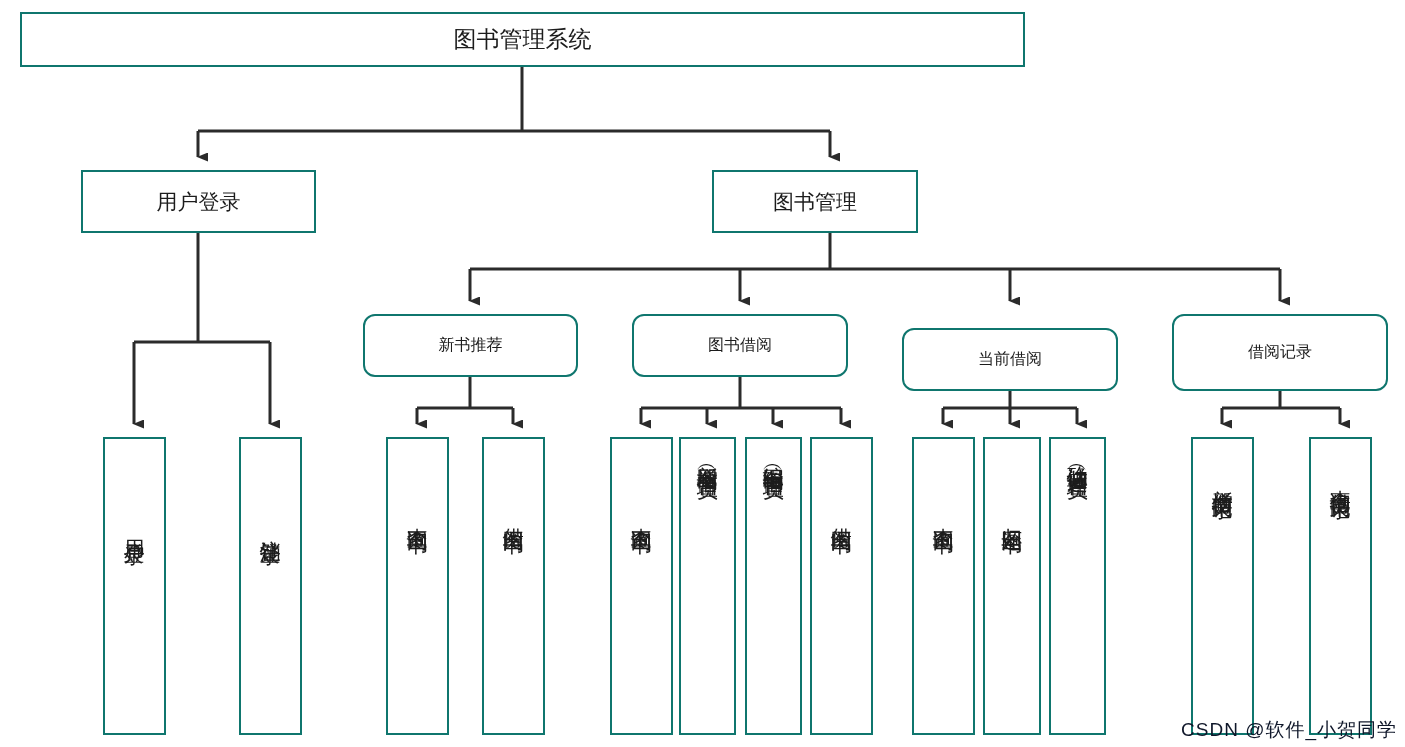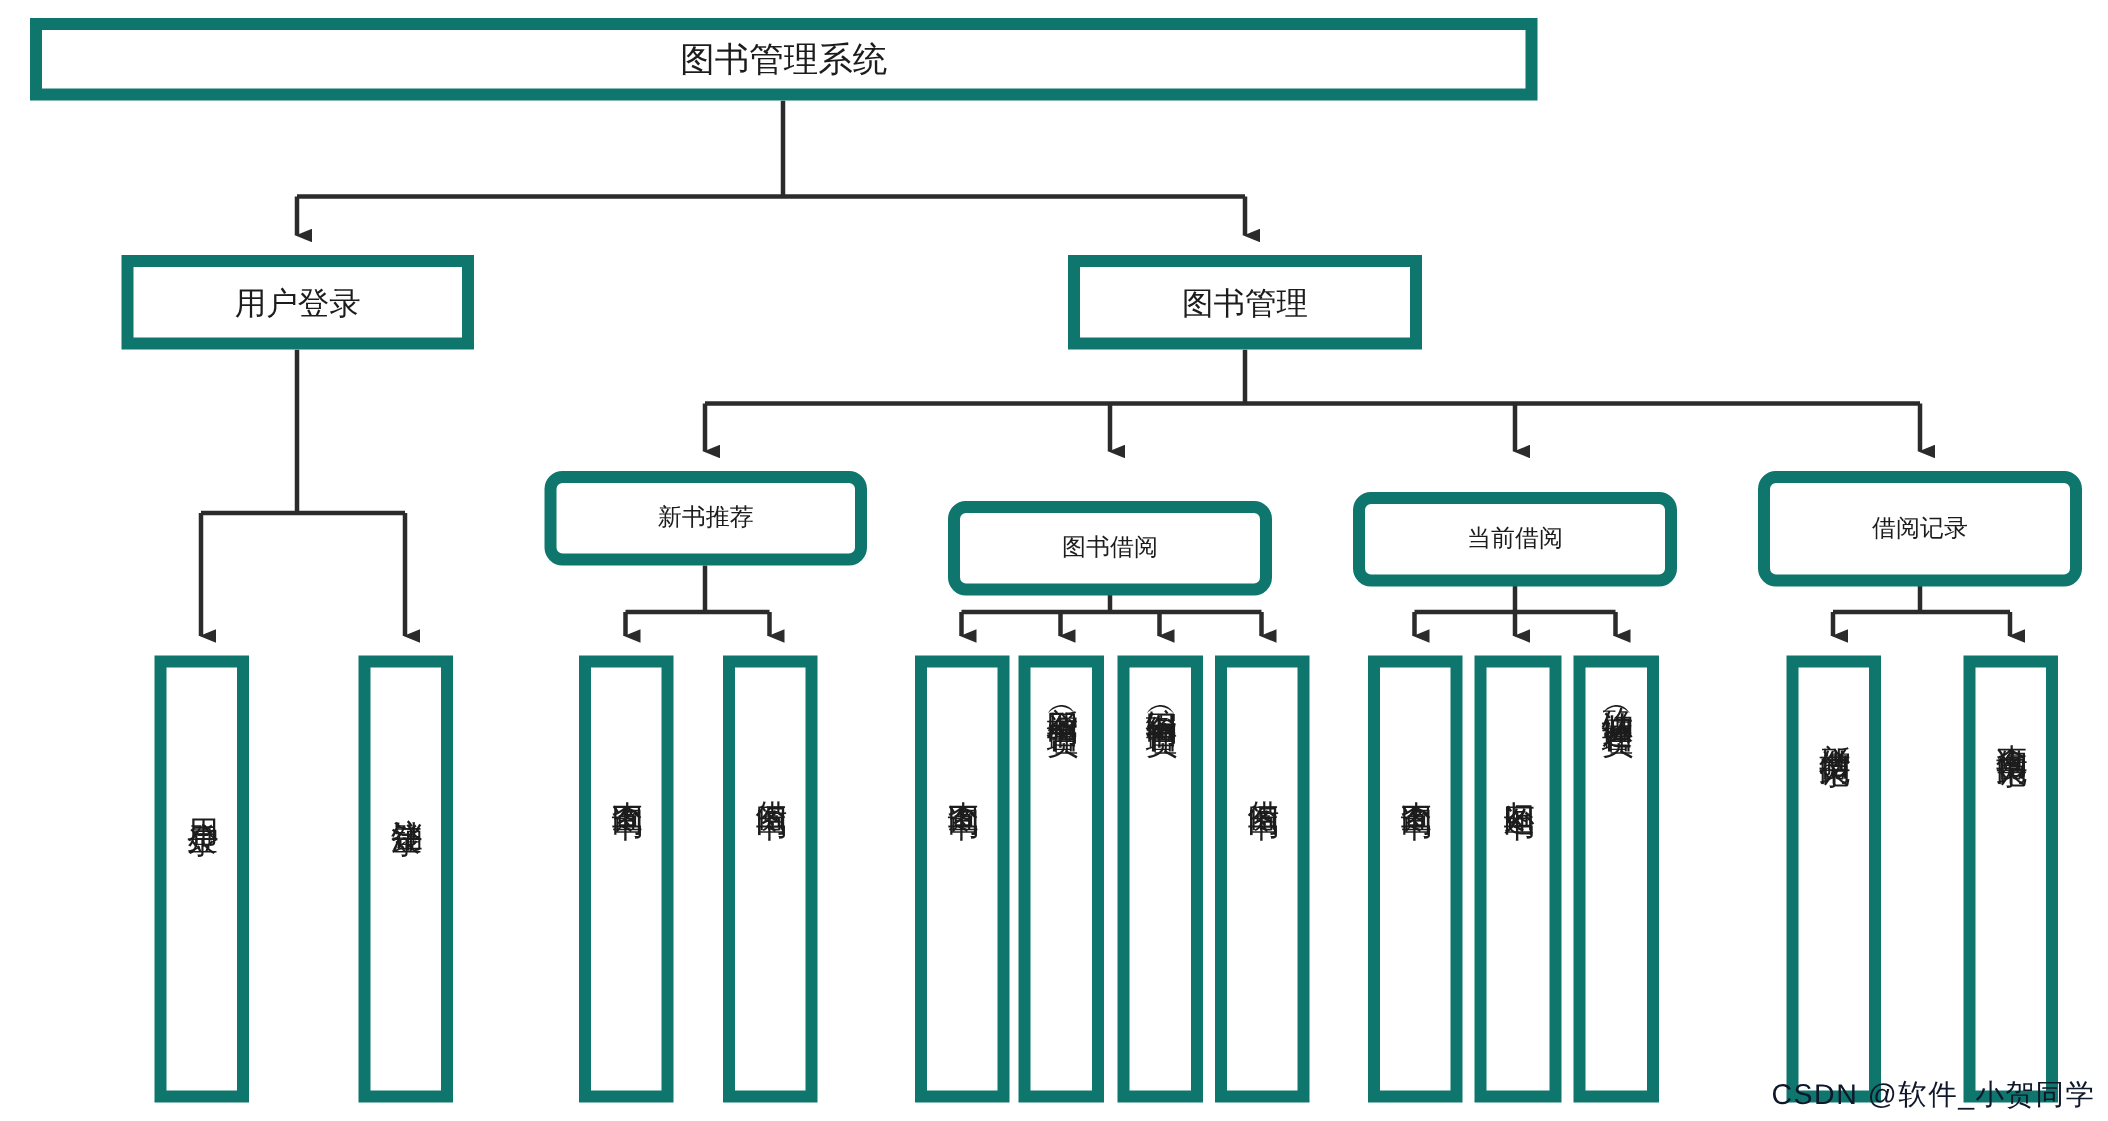--- a/index.html
+++ b/index.html
@@ -9,21 +9,21 @@
     background:#ffffff;
     font-family:"Liberation Sans","DejaVu Sans",sans-serif;
     overflow:hidden;
   }
   #canvas{position:relative;width:1405px;height:747px;}
   svg#wires{position:absolute;left:0;top:0;width:1405px;height:747px;pointer-events:none;}
 
   .node{
     position:absolute;
     background:#ffffff;
-    border:8px solid #0f766e;
+    border:2px solid #0f766e;
     box-sizing:border-box;
     display:flex;
     align-items:center;
     justify-content:center;
     color:#1c1c1c;
     z-index:2;
   }
   .node-root{font-size:23px;}
   .node-l1{font-size:21px;}
   .node-l2{font-size:16px;border-radius:12px;}
@@ -112,28 +112,28 @@
     </g>
   </svg>
 
   <div class="node node-root" style="left:20px;top:12px;width:1005px;height:55px;">
     <span>图书管理系统</span>
   </div>
 
   <div class="node node-l1" style="left:81px;top:170px;width:235px;height:63px;">
     <span>用户登录</span>
   </div>
-  <div class="node node-l1" style="left:712px;top:170px;width:236px;height:63px;text-align:right;">
+  <div class="node node-l1" style="left:712px;top:170px;width:206px;height:63px;text-align:right;">
     <span>图书管理</span>
   </div>
 
   <div class="node node-l2" style="left:363px;top:314px;width:215px;height:63px;">
     <span>新书推荐</span>
   </div>
-  <div class="node node-l2" style="left:632px;top:314px;width:216px;height:63px;margin-top:20px;">
+  <div class="node node-l2" style="left:632px;top:314px;width:216px;height:63px;">
     <span>图书借阅</span>
   </div>
   <div class="node node-l2" style="left:902px;top:328px;width:216px;height:63px;">
     <span>当前借阅</span>
   </div>
   <div class="node node-l2" style="left:1172px;top:314px;width:216px;height:77px;">
     <span>借阅记录</span>
   </div>
 
   <div class="node node-leaf" style="left:103px;top:437px;width:63px;height:298px;">

